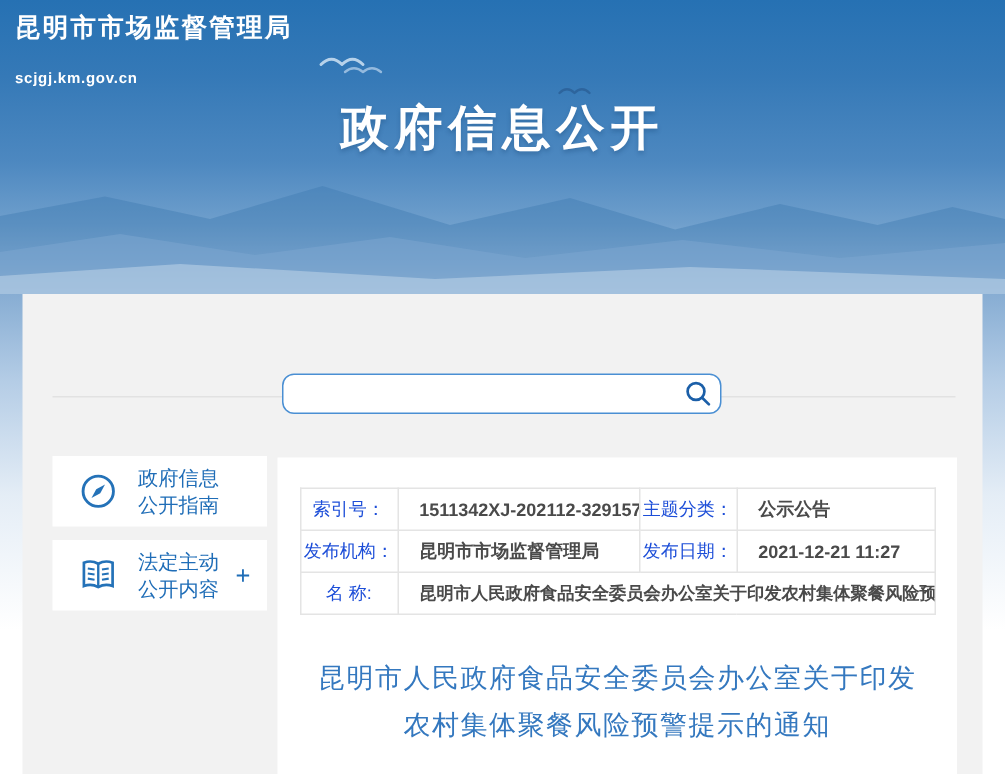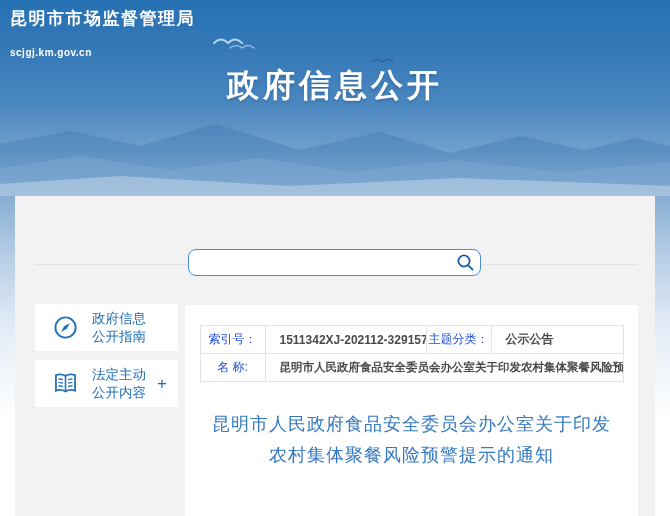--- a/index.html
+++ b/index.html
@@ -171,20 +171,26 @@
             <col style="width:132px">
           </colgroup>
         <tbody>
             <tr>
           <td class="lbl">索引号：</td>
           <td class="val">1511342XJ-202112-329157</td>
           <td class="lbl">主题分类：</td>
           <td class="val">公示公告</td>
         </tr>
         <tr>
+          <td class="lbl">发布机构：</td>
+          <td class="val">昆明市市场监督管理局</td>
+          <td class="lbl">发布日期：</td>
+          <td class="val">2021-12-21 11:27</td>
+        </tr>
+        <tr>
           <td class="lbl">名 称:</td>
           <td class="val" colspan="3" style="font-size:11.5px;">昆明市人民政府食品安全委员会办公室关于印发农村集体聚餐风险预警提示的通知</td>
         </tr>
       </tbody>
         </table>
 
       <h1 class="article-title">昆明市人民政府食品安全委员会办公室关于印发农村集体聚餐风险预警提示的通知</h1>
 
     </div>
   </div>

